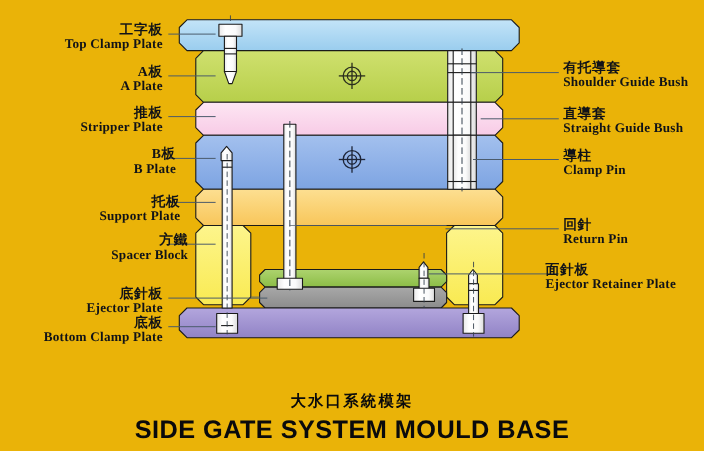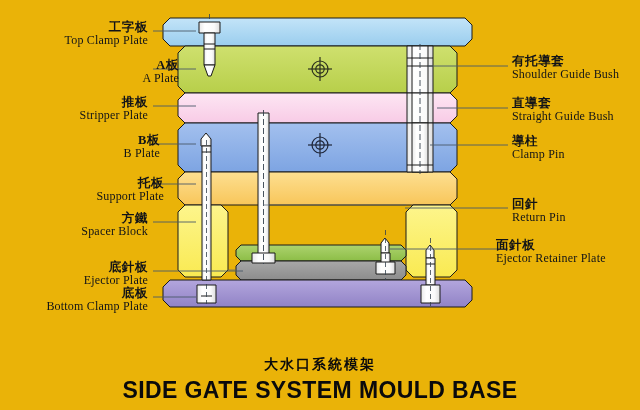--- a/index.html
+++ b/index.html
@@ -30,21 +30,21 @@
   }
   .lbl .cn {
     display: block;
     font-size: 12.5px;
     font-weight: bold;
     letter-spacing: 0.6px;
   }
   .lbl .en {
     display: block;
     font-size: 12px;
-    font-weight: normal;
+    font-weight: bold;
     letter-spacing: 0.2px;
   }
   .lbl.left { text-align: right; }
   .lbl.right { text-align: left; }
 
   #title-block {
     position: absolute;
     left: 0;
     right: 0;
     bottom: 6px;
@@ -238,41 +238,41 @@
       <line x1="508" y1="208" x2="405" y2="208"></line>
       <line x1="508" y1="249" x2="390" y2="249"></line>
     </g>
   </svg>
 
   <div class="lbl left" style="left:0; top:20px; width:148px;">
     <span class="cn">工字板</span>
     <span class="en">Top Clamp Plate</span>
   </div>
 
-  <div class="lbl left" style="left:0; top:58px; width:148px;padding-left:31px;">
+  <div class="lbl left" style="left:0; top:58px; width:148px;">
     <span class="cn">A板</span>
     <span class="en">A Plate</span>
   </div>
 
   <div class="lbl left" style="left:0; top:95px; width:148px;">
     <span class="cn">推板</span>
     <span class="en">Stripper Plate</span>
   </div>
 
   <div class="lbl left" style="left:12px; top:133px; width:148px;">
     <span class="cn">B板</span>
     <span class="en">B Plate</span>
   </div>
 
   <div class="lbl left" style="left:0; top:176px; width:148px;padding-left:16px;">
     <span class="cn">托板</span>
     <span class="en">Support Plate</span>
   </div>
 
-  <div class="lbl left" style="left:0; top:211px; width:148px;">
+  <div class="lbl left" style="left:0; top:211px; width:148px;padding-left:23px;">
     <span class="cn">方鐵</span>
     <span class="en">Spacer Block</span>
   </div>
 
   <div class="lbl left" style="left:0; top:260px; width:148px;">
     <span class="cn">底針板</span>
     <span class="en">Ejector Plate</span>
   </div>
 
   <div class="lbl left" style="left:0; top:286px; width:148px;">

